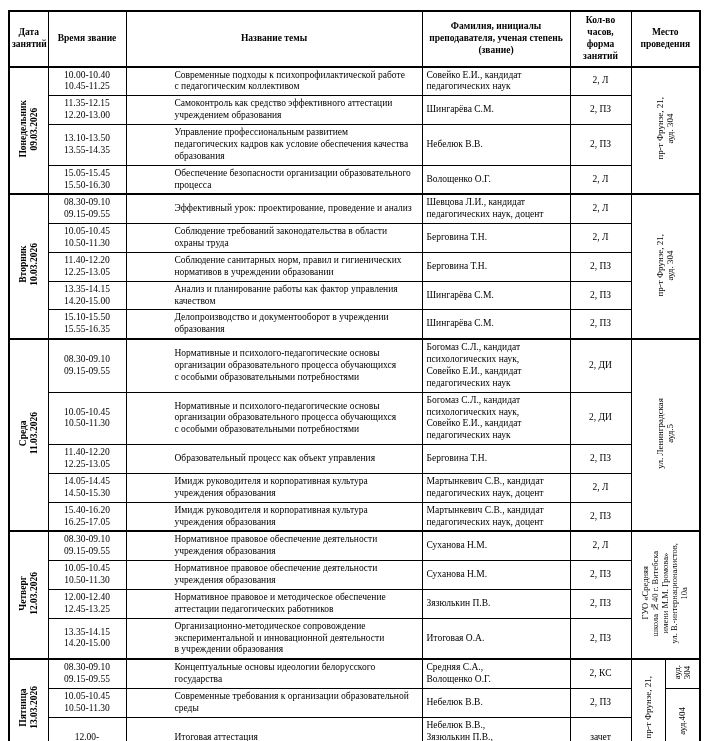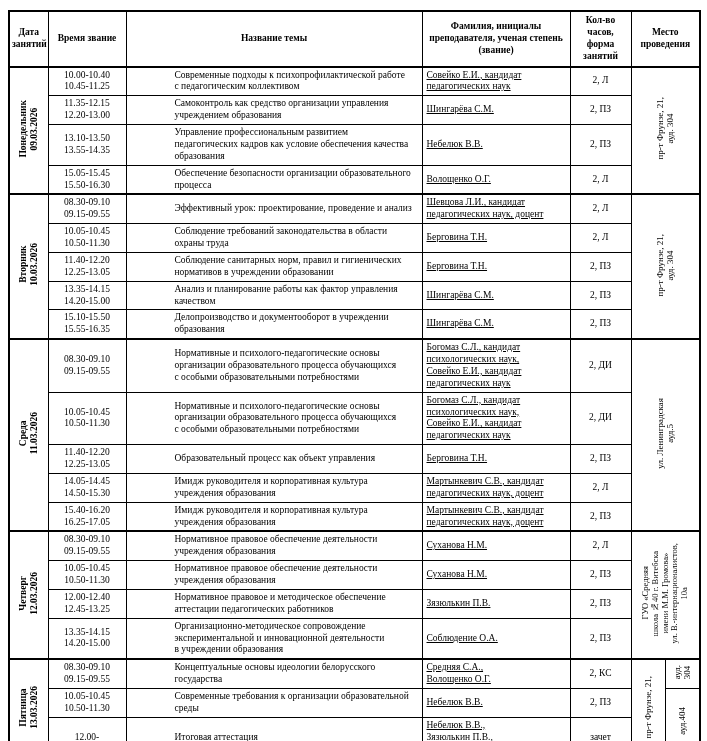--- a/index.html
+++ b/index.html
@@ -24,21 +24,21 @@
     border:1px solid #000;
     font-size:9.5px; line-height:1.25;
     padding:2px 4px; vertical-align:middle;
     white-space:pre-line; overflow:hidden;
   }
   thead th { font-weight:bold; text-align:center; border-bottom-width:2px; padding:3px 2px; }
   tr.group-start > td { border-top-width:2px; }
 
   td.time-cell  { text-align:center; padding:2px 2px; }
   td.topic-cell { text-align:left;padding-left:48px; }
-  td.teacher-cell { text-align:left;text-decoration:underline; }
+  td.teacher-cell { text-align:left; }
   td.hours-cell { text-align:center; }
   td.vcell { text-align:center; padding:1px; }
 
   .vtext {
     display:inline-block;
     writing-mode:vertical-rl;
     transform:rotate(180deg);
     white-space:pre-line;
     text-align:center;
     line-height:1.15;
@@ -88,21 +88,21 @@
 с педагогическим коллективом</td>
         <td class="teacher-cell">Совейко Е.И., кандидат
 педагогических наук</td>
         <td class="hours-cell">2, Л</td>
         <td class="vcell" colspan="2" rowspan="4"><span class="vtext loc-text">пр-т Фрунзе, 21,
 ауд. 304</span></td>
       </tr>
       <tr>
         <td class="time-cell">11.35-12.15
 12.20-13.00</td>
-        <td class="topic-cell">Самоконтроль как средство организации управления
+        <td class="topic-cell">Самоконтроль как средство эффективного аттестации
 учреждением образования</td>
         <td class="teacher-cell">Шингарёва С.М.</td>
         <td class="hours-cell">2, ПЗ</td>
       </tr>
       <tr>
         <td class="time-cell">13.10-13.50
 13.55-14.35</td>
         <td class="topic-cell">Управление профессиональным развитием
 педагогических кадров как условие обеспечения качества
 образования</td>
@@ -247,21 +247,21 @@
 аттестации педагогических работников</td>
         <td class="teacher-cell">Зязюлькин П.В.</td>
         <td class="hours-cell">2, ПЗ</td>
       </tr>
       <tr>
         <td class="time-cell">13.35-14.15
 14.20-15.00</td>
         <td class="topic-cell">Организационно-методическое сопровождение
 экспериментальной и инновационной деятельности
 в учреждении образования</td>
-        <td class="teacher-cell">Соблюдение О.А.</td>
+        <td class="teacher-cell">Итоговая О.А.</td>
         <td class="hours-cell">2, ПЗ</td>
       </tr>
 
       <tr class="group-start">
         <td class="vcell" rowspan="3"><span class="vtext day-label">Пятница
 13.03.2026</span></td>
         <td class="time-cell">08.30-09.10
 09.15-09.55</td>
         <td class="topic-cell">Концептуальные основы идеологии белорусского
 государства</td>

